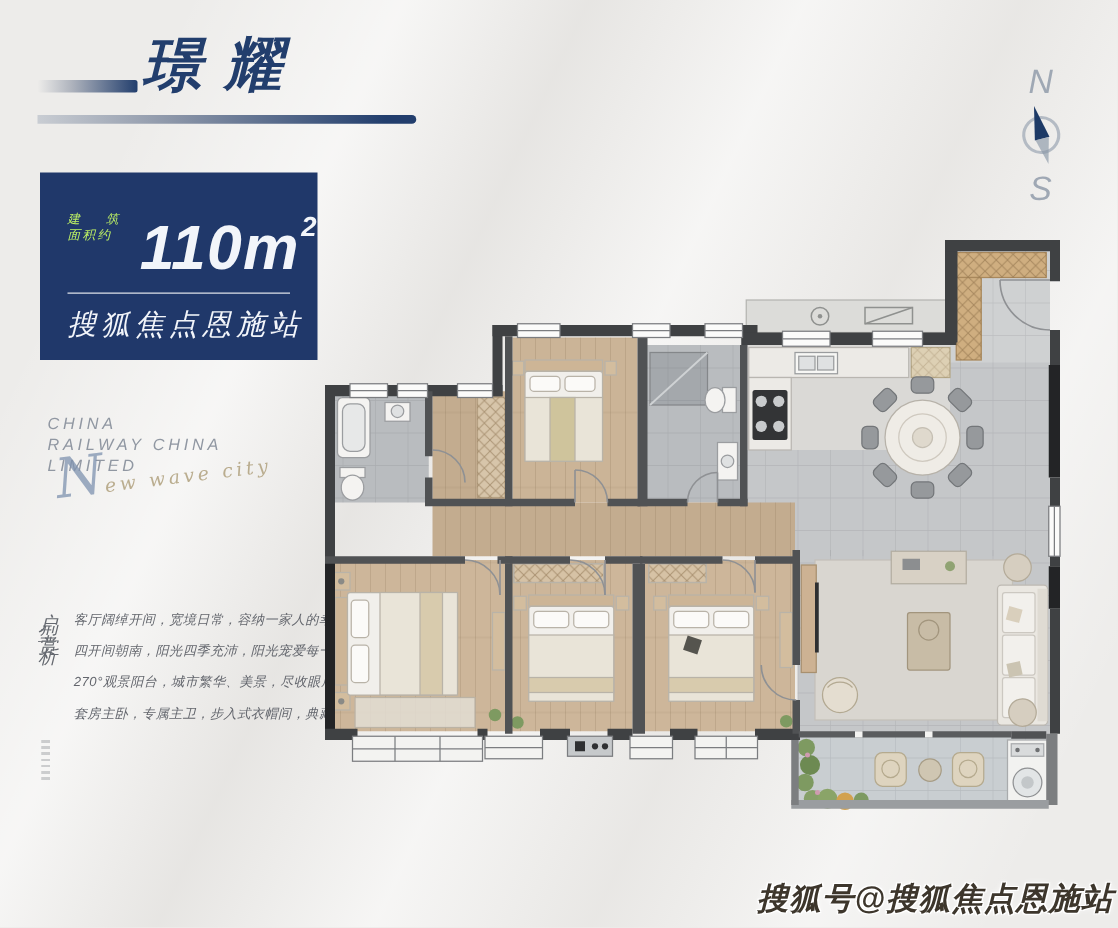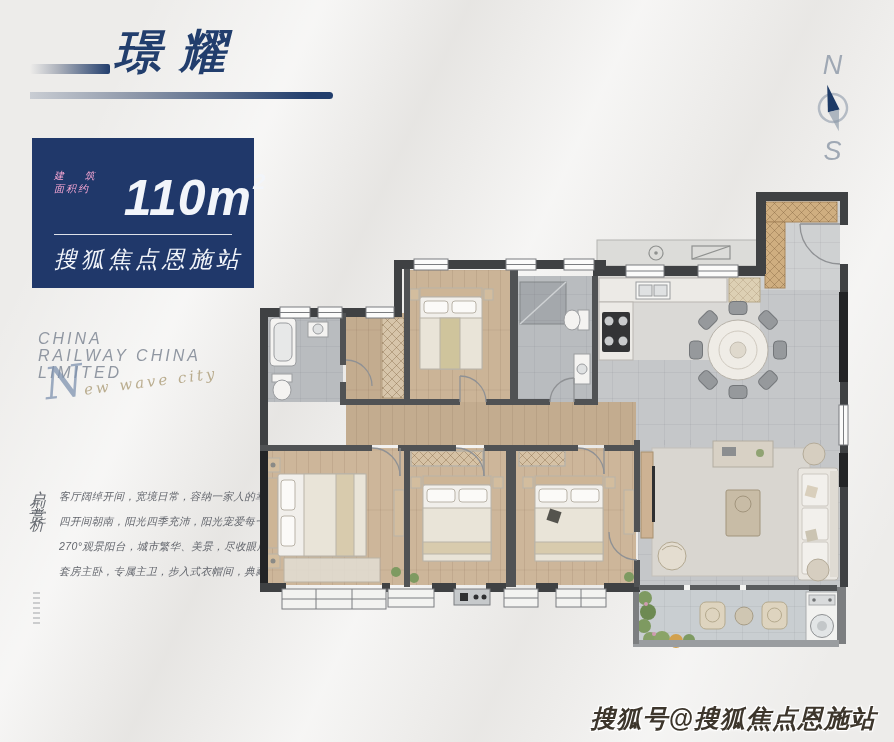--- a/index.html
+++ b/index.html
@@ -31,34 +31,34 @@
     left:30px;top:92px;width:303px;height:7px;border-radius:0 4px 4px 0;
     background:linear-gradient(90deg,#c9cdd3 0%,#8d97a9 35%,#223e6d 92%);
   }
 
   
   .card{
     left:32px;top:138px;width:222px;height:150px;background:#20386a;
     color:#f2f5fa;box-sizing:border-box;padding:18px 0 0 22px;
   }
   .area-row{display:flex;align-items:flex-start;}
-  .area-label{margin-top:13px;margin-right:20px;color:#f9a8d4;}
+  .area-label{margin-top:13px;margin-right:8px;color:#bef264;}
   .area-label div{font-size:10px;letter-spacing:2px;line-height:13px;white-space:nowrap;}
   .area-label .sp{letter-spacing:9px;}
   .area-value{font-size:50px;font-weight:700;line-height:52px;letter-spacing:1px;}
   .area-sup{font-size:22px;font-weight:700;vertical-align:26px;margin-left:1px;}
   .card-divider{width:178px;height:1px;background:rgba(255,255,255,.85);margin:10px 0 9px 0;}
   .card-layout{font-size:23px;letter-spacing:4px;font-weight:500;}
   .card-series{
     font-family:"Liberation Serif","DejaVu Serif",serif;
     font-size:19px;letter-spacing:3.5px;margin-top:6px;color:#e9edf4;font-weight:600;
   }
 
   
-  .brand{left:38px;top:330px;color:#9097a2;font-size:16px;letter-spacing:3px;line-height:17px;}
+  .brand{left:38px;top:330px;color:#9097a2;font-size:13px;letter-spacing:3px;line-height:17px;}
   .brand-script{
     left:44px;top:348px;transform:rotate(-7deg);white-space:nowrap;
     font-family:"DejaVu Serif","Liberation Serif",serif;font-style:italic;
   }
   .brand-script .cap{font-size:44px;color:rgba(125,145,175,.75);}
   .brand-script .rest{font-size:15px;letter-spacing:3px;color:rgba(175,160,125,.85);}
 
   
   .v-title{
     left:27px;top:478px;writing-mode:vertical-rl;font-size:15px;color:#64686f;
@@ -74,21 +74,21 @@
   
   .compass{left:796px;top:50px;width:74px;text-align:center;color:#9fa8b4;}
   .compass .letter{font-size:27px;line-height:30px;letter-spacing:1px;}
   .compass svg{display:block;margin:2px auto;}
 
   
   .plan{left:248px;top:190px;width:612px;height:472px;}
 
   
   .watermark{
-    right:18px;bottom:7px;font-size:25px;font-weight:700;color:#3d362c;letter-spacing:1px;
+    right:3px;bottom:7px;font-size:25px;font-weight:700;color:#3d362c;letter-spacing:1px;
     text-shadow:-1px -1px 0 #fff,1px -1px 0 #fff,-1px 1px 0 #fff,1px 1px 0 #fff,0 0 5px #fff;
   }
 </style>
 </head>
 <body>
 
 <div class="abs title">璟耀</div>
 <div class="abs title-dash"></div>
 <div class="abs title-underline"></div>
 

